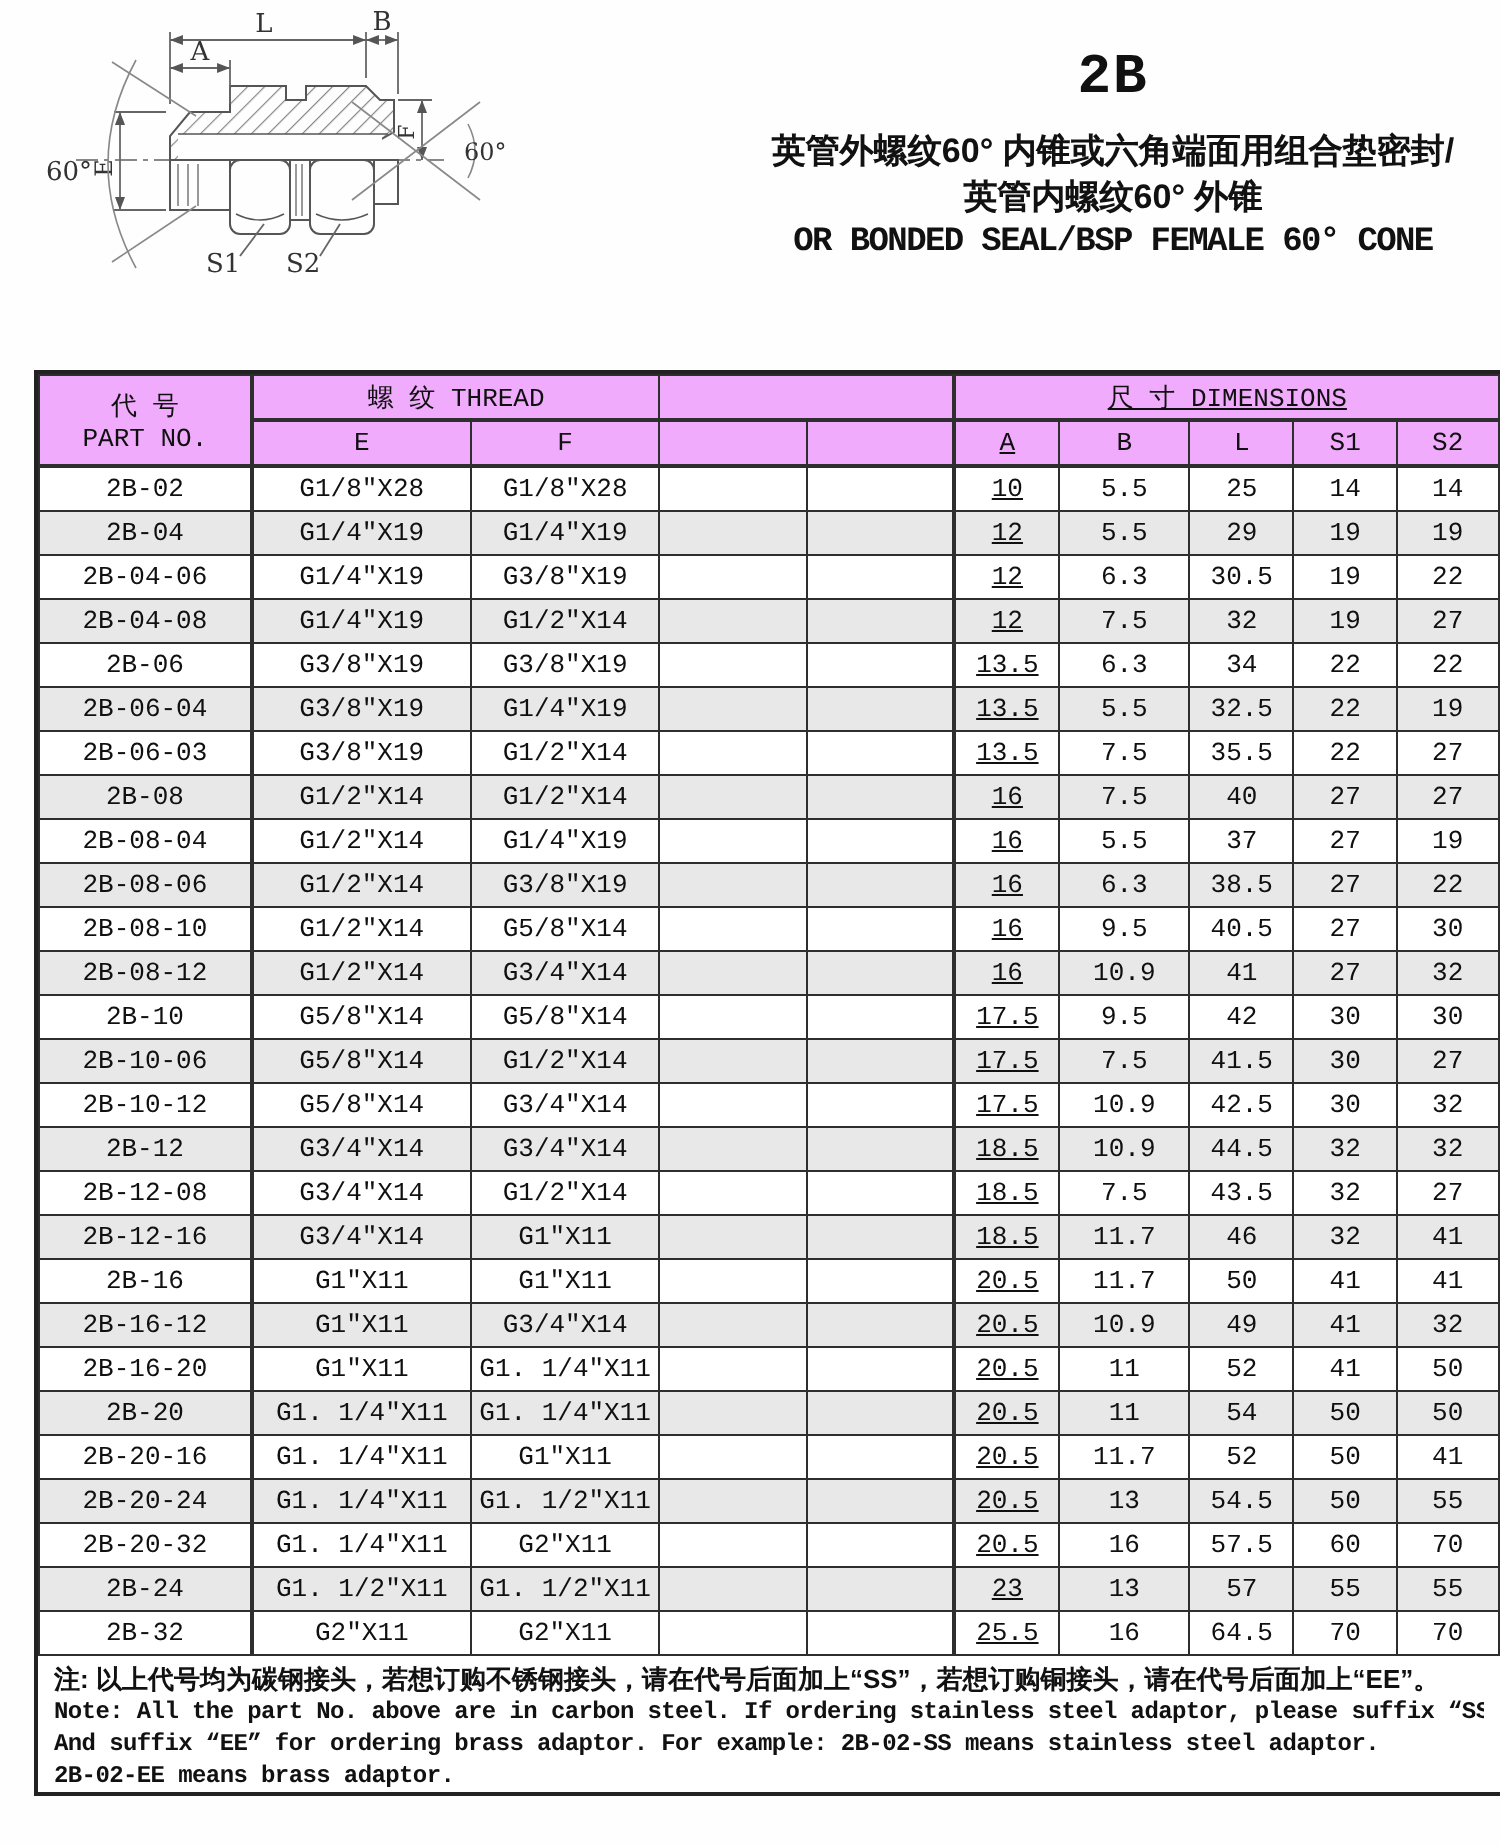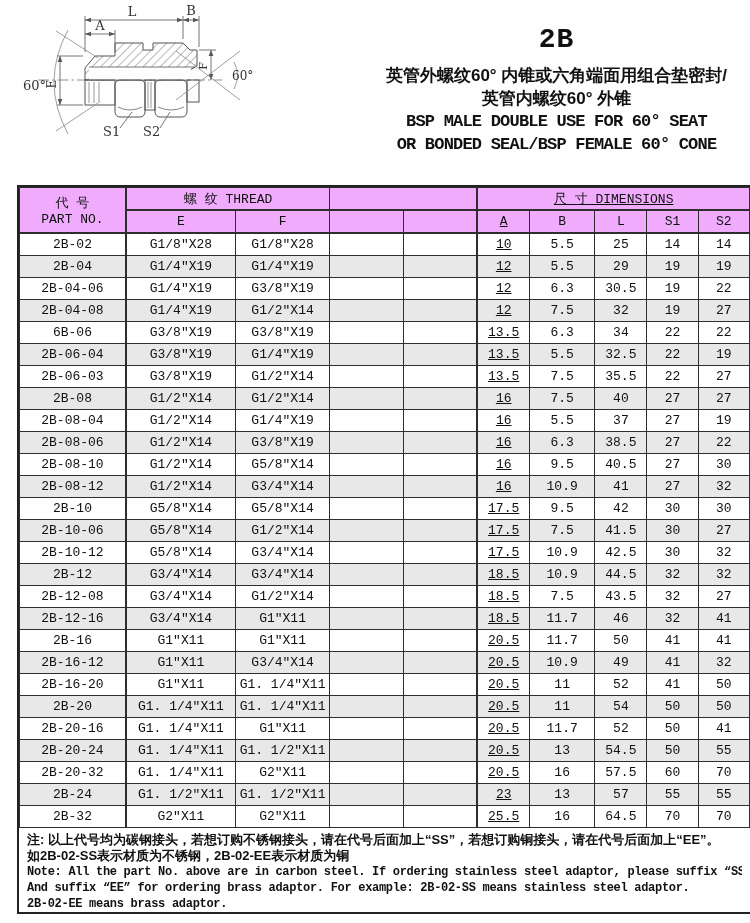--- a/index.html
+++ b/index.html
@@ -122,21 +122,20 @@
     <line x1="110" y1="124" x2="122" y2="108" stroke="#666" stroke-width="0.9"></line>
     <text x="93" y="132" font-size="13">S1</text>
     <line x1="150" y1="124" x2="160" y2="108" stroke="#666" stroke-width="0.9"></line>
     <text x="133" y="132" font-size="13">S2</text>
   </svg>
 
   <div class="title-block">
     <div class="code-line">2B</div>
     <div class="t-cn">英管外螺纹60° 内锥或六角端面用组合垫密封/</div>
     <div class="t-cn">英管内螺纹60° 外锥</div>
-    <div class="t-en">BSP MALE DOUBLE USE FOR 60°  SEAT</div>
     <div class="t-en">OR BONDED SEAL/BSP FEMALE 60° CONE</div>
   </div>
 
   <div class="sheet">
     <table class="parts">
       <colgroup>
         <col style="width:106px">
           <col style="width:109px">
           <col style="width:94px">
         <col style="width:73px">
@@ -212,21 +211,21 @@
     <td>G1/2″X14</td>
     <td></td>
     <td></td>
     <td class="bl2">12</td>
     <td>7.5</td>
     <td>32</td>
     <td>19</td>
     <td>27</td>
   </tr>
           <tr>
-    <td class="br2">6B-06</td>
+    <td class="br2">2B-06</td>
     <td>G3/8″X19</td>
     <td>G3/8″X19</td>
     <td></td>
     <td></td>
     <td class="bl2">13.5</td>
     <td>6.3</td>
     <td>34</td>
     <td>22</td>
     <td>22</td>
   </tr>
@@ -492,20 +491,19 @@
     <td>16</td>
     <td>64.5</td>
     <td>70</td>
     <td>70</td>
   </tr>
         </tbody>
     </table>
 
     <div class="notes">
       <div class="note-cn">注: 以上代号均为碳钢接头，若想订购不锈钢接头，请在代号后面加上“SS”，若想订购铜接头，请在代号后面加上“EE”。</div>
-      <div class="note-cn">如2B-02-SS表示材质为不锈钢，2B-02-EE表示材质为铜</div>
       <div class="note-en">Note: All the part No. above are in carbon steel. If ordering stainless steel adaptor, please suffix “SS” .</div>
       <div class="note-en">And suffix “EE” for ordering brass adaptor. For example: 2B-02-SS  means stainless steel adaptor.</div>
       <div class="note-en">2B-02-EE means brass adaptor.</div>
     </div>
   </div>
 
 </div>
 
 </body></html>

